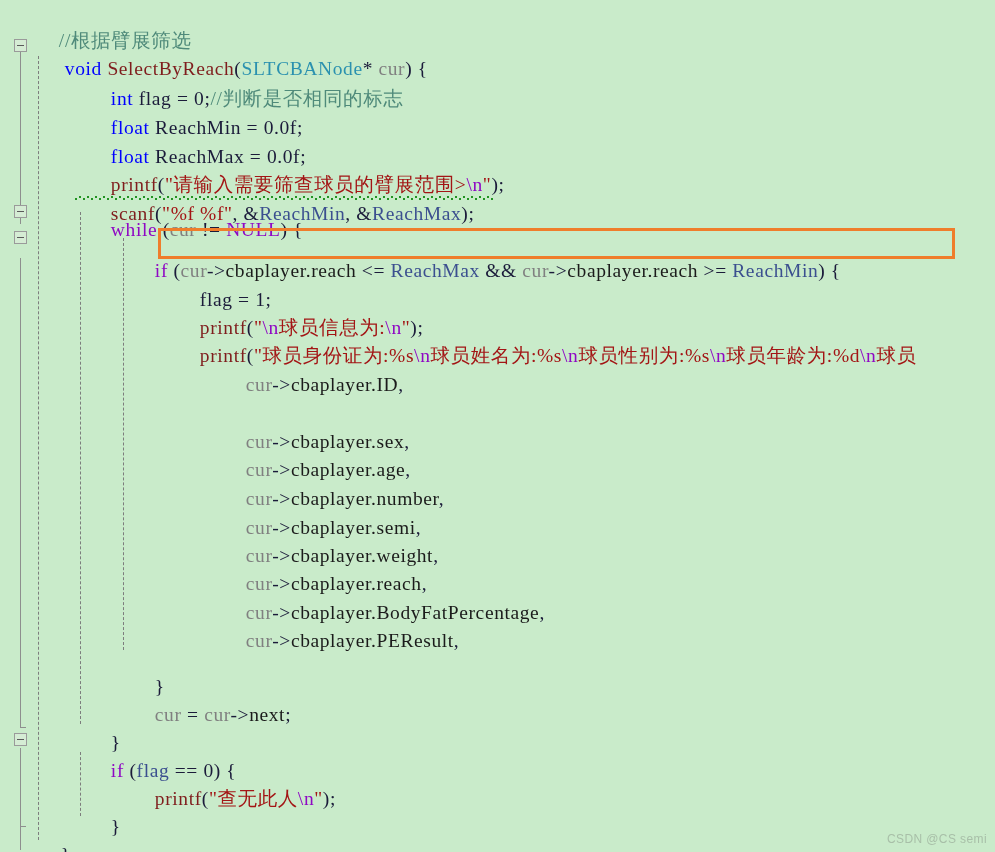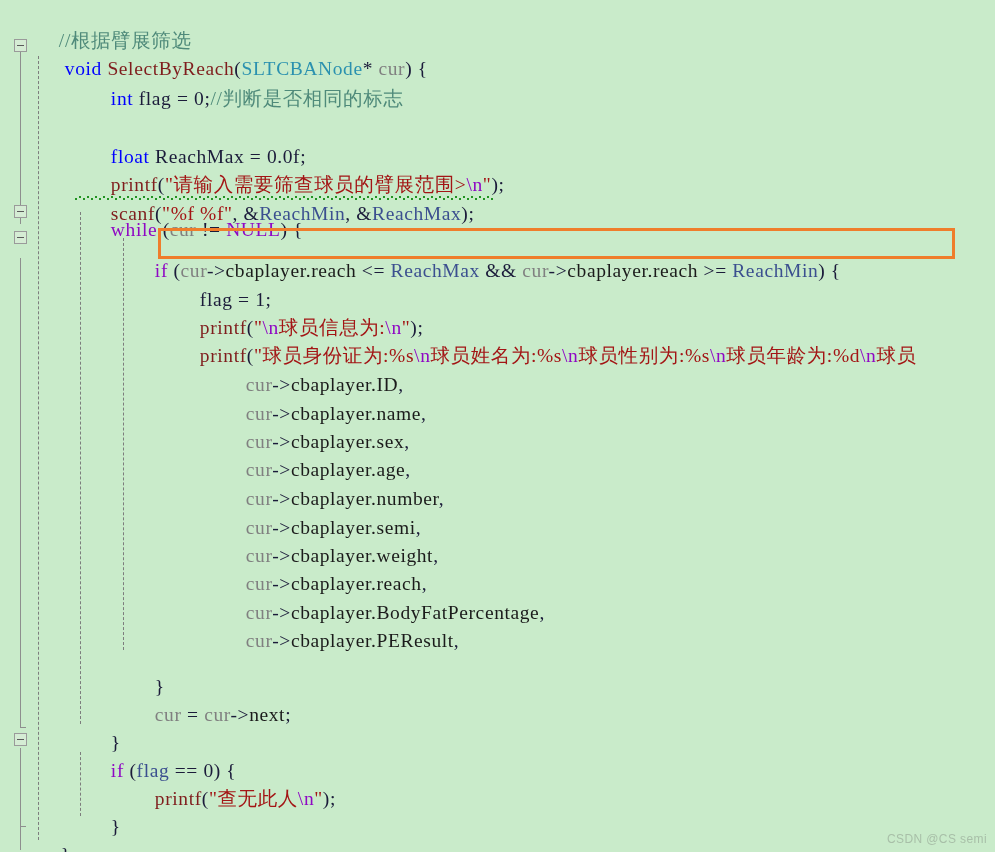--- a/index.html
+++ b/index.html
@@ -163,20 +163,23 @@
     </div>
 
     <div class="line" style="top:30px; left:32px;">
       <span class="kw">void</span><span class="plain"> </span><span class="fn">SelectByReach</span><span class="plain">(</span><span class="type">SLTCBANode</span><span class="plain">* </span><span class="var">cur</span><span class="plain">) {</span>
     </div>
 
     <div class="line" style="top:60px; left:78px;">
       <span class="kw">int</span><span class="plain"> </span><span class="plain">flag</span><span class="plain"> = </span><span class="num">0</span><span class="plain">;</span><span class="cmt">//判断是否相同的标志</span>
     </div>
 
+    <div class="line" style="top:89px; left:78px;">
+      <span class="kw">float</span><span class="plain"> </span><span class="plain">ReachMin</span><span class="plain"> = </span><span class="num">0.0f</span><span class="plain">;</span>
+    </div>
 
     <div class="line" style="top:118px; left:78px;">
       <span class="kw">float</span><span class="plain"> </span><span class="plain">ReachMax</span><span class="plain"> = </span><span class="num">0.0f</span><span class="plain">;</span>
     </div>
 
     <div class="line" style="top:146px; left:78px;">
       <span class="fn">printf</span><span class="plain">(</span><span class="str">"请输入需要筛查球员的臂展范围&gt;</span><span class="esc">\n</span><span class="str">"</span><span class="plain">);</span>
     </div>
 
     <div class="line" style="top:175px; left:78px;">
@@ -199,23 +202,20 @@
       <span class="fn">printf</span><span class="plain">(</span><span class="str">"</span><span class="esc">\n</span><span class="str">球员信息为:</span><span class="esc">\n</span><span class="str">"</span><span class="plain">);</span>
     </div>
 
     <div class="line" style="top:317px; left:167px;">
       <span class="fn">printf</span><span class="plain">(</span><span class="str">"球员身份证为:%s</span><span class="esc">\n</span><span class="str">球员姓名为:%s</span><span class="esc">\n</span><span class="str">球员性别为:%s</span><span class="esc">\n</span><span class="str">球员年龄为:%d</span><span class="esc">\n</span><span class="str">球员</span>
     </div>
 
     <div class="line" style="top:346px; left:213px;">
       <span class="var">cur</span><span class="plain">-&gt;</span><span class="member">cbaplayer.ID</span><span class="plain">,</span>
     </div>
-    <div class="line" style="top:375px; left:213px;">
-      <span class="var">cur</span><span class="plain">-&gt;</span><span class="member">cbaplayer.name</span><span class="plain">,</span>
-    </div>
     <div class="line" style="top:403px; left:213px;">
       <span class="var">cur</span><span class="plain">-&gt;</span><span class="member">cbaplayer.sex</span><span class="plain">,</span>
     </div>
     <div class="line" style="top:431px; left:213px;">
       <span class="var">cur</span><span class="plain">-&gt;</span><span class="member">cbaplayer.age</span><span class="plain">,</span>
     </div>
     <div class="line" style="top:460px; left:213px;text-align:center;">
       <span class="var">cur</span><span class="plain">-&gt;</span><span class="member">cbaplayer.number</span><span class="plain">,</span>
     </div>
     <div class="line" style="top:489px; left:213px;">

